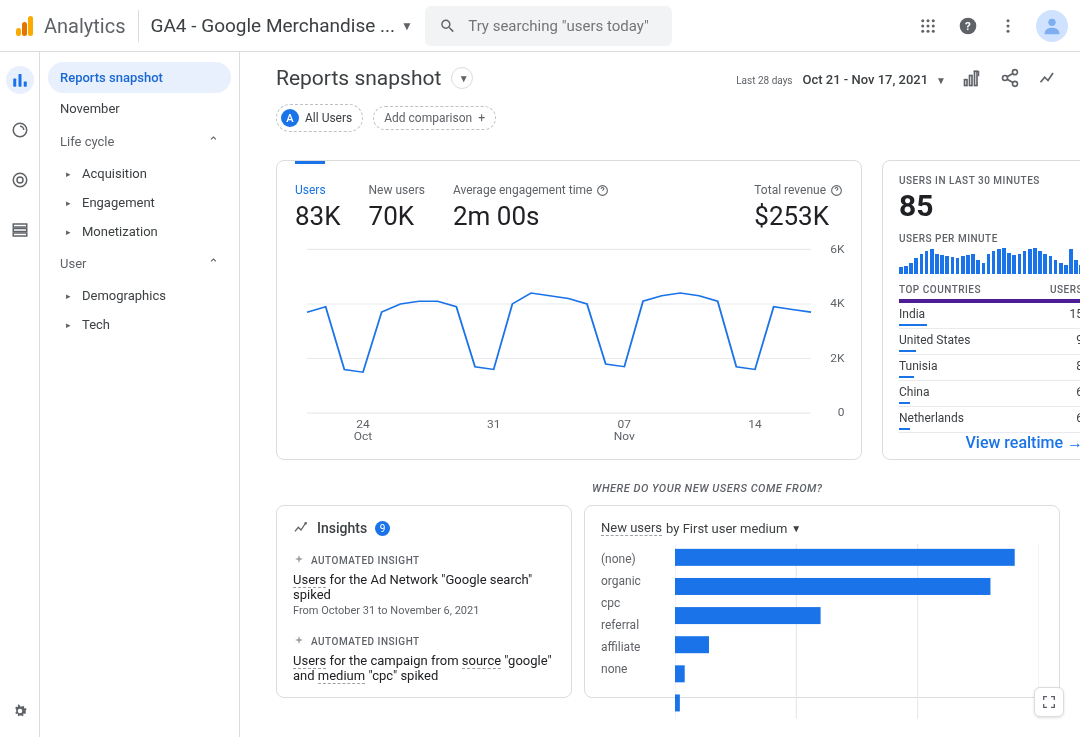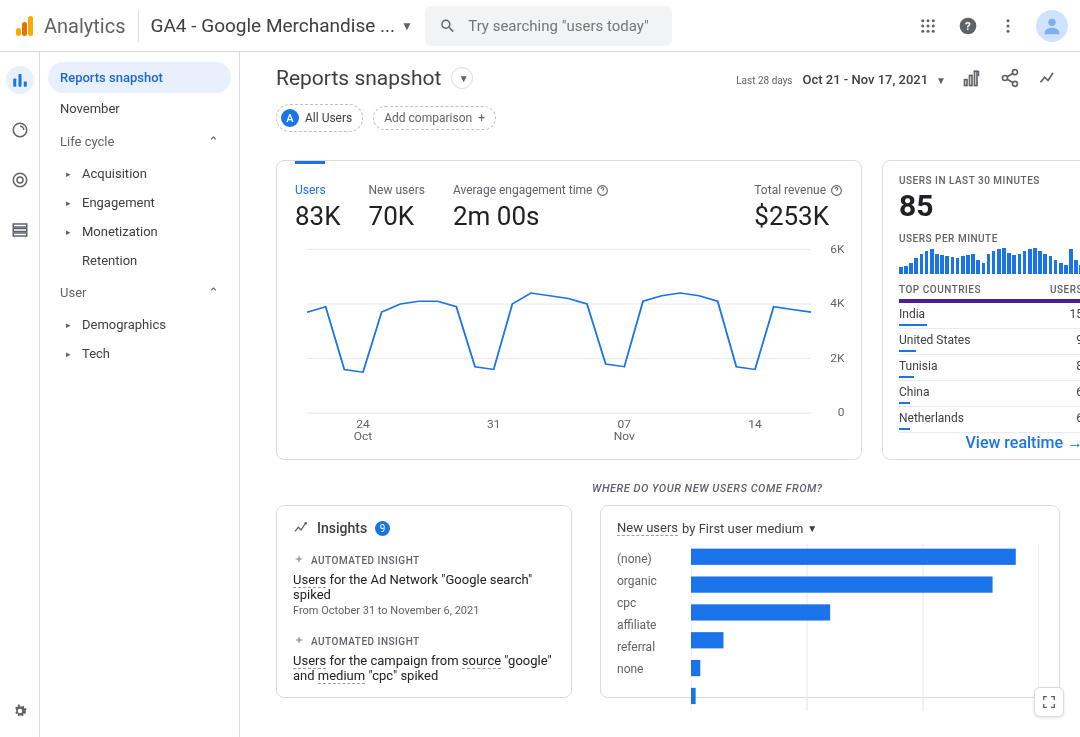--- a/index.html
+++ b/index.html
@@ -80,21 +80,21 @@
 .rt-bars div { width: 4px; background: #1a73e8; }
 .rt-countries-hdr { display: flex; justify-content: space-between; font-size: 10px; color: #5f6368; letter-spacing: 0.5px; text-transform: uppercase; font-weight: 500; margin-top: 10px; border-bottom: 4px solid #4c1d95; padding-bottom: 4px;}
 .rt-country { display: flex; justify-content: space-between; font-size: 12px; color: #3c4043; border-bottom: 1px solid #e8eaed; padding: 4px 0 2px; }
 .rt-country .bar { height: 2px; background: #1a73e8; margin-top: 3px; width: 28px; }
 .rt-country .left { display: flex; flex-direction: column; }
 .rt-link { color: #1a73e8; font-size: 16px; font-weight: 500; display: flex; align-items: center; justify-content: flex-end; gap: 4px; margin-top: auto; cursor: pointer; }
 .rt-wrap { width: 178px; display: flex; flex-direction: column; }
 
 
 .section-q { font-size: 11px; color: #5f6368; letter-spacing: 0.5px; text-transform: uppercase; font-weight: 500; margin: 22px 0 10px 316px; font-style: italic; }
-.row2 { display: flex; gap: 28px; }
+.row2 { display: flex; gap: 12px; }
 .card.insights { width: 296px; padding: 14px 16px; }
 .insights-hdr { display: flex; align-items: center; gap: 8px; }
 .insights-ico { color: #5f6368; }
 .insights-title { font-size: 14px; color: #3c4043; font-weight: 500; }
 .badge-count { background: #1a73e8; color: #fff; font-size: 10px; width: 15px; height: 15px; border-radius: 50%; display: inline-flex; align-items: center; justify-content: center; }
 .insight-block { margin-top: 18px; }
 .insight-tag { display: flex; align-items: center; gap: 6px; font-size: 10px; color: #5f6368; letter-spacing: 0.5px; text-transform: uppercase; font-weight: 500; }
 .insight-title { font-size: 13px; color: #202124; margin-top: 6px; }
 .insight-title .dl { border-bottom: 1px dashed #9aa0a6; }
 .insight-sub { font-size: 11px; color: #5f6368; margin-top: 2px; }
@@ -216,24 +216,20 @@
       <span class="tri">▸</span>
       <span>Acquisition</span>
     </div>
   <div class="nav-sub">
       <span class="tri">▸</span>
       <span>Engagement</span>
     </div>
   <div class="nav-sub">
       <span class="tri">▸</span>
       <span>Monetization</span>
-    </div>
-  <div class="nav-sub">
-      <span class="tri"></span>
-      <span>Retention</span>
     </div>
   <div class="nav-section">
     <span>User</span>
     <span>⌃</span>
   </div>
   <div class="nav-sub">
       <span class="tri">▸</span>
       <span>Demographics</span>
     </div>
   <div class="nav-sub">
@@ -496,24 +492,24 @@
       <div class="acq-row">
             <span class="acq-name">(none)</span>
           </div>
           <div class="acq-row">
             <span class="acq-name">organic</span>
           </div>
           <div class="acq-row">
             <span class="acq-name">cpc</span>
           </div>
           <div class="acq-row">
+            <span class="acq-name">referral</span>
+          </div>
+          <div class="acq-row">
             <span class="acq-name">affiliate</span>
-          </div>
-          <div class="acq-row">
-            <span class="acq-name">referral</span>
           </div>
           <div class="acq-row">
             <span class="acq-name">none</span>
           </div>
         </div>
     </div>
   </div>
 </div>
 
 <div class="expand-fab">

